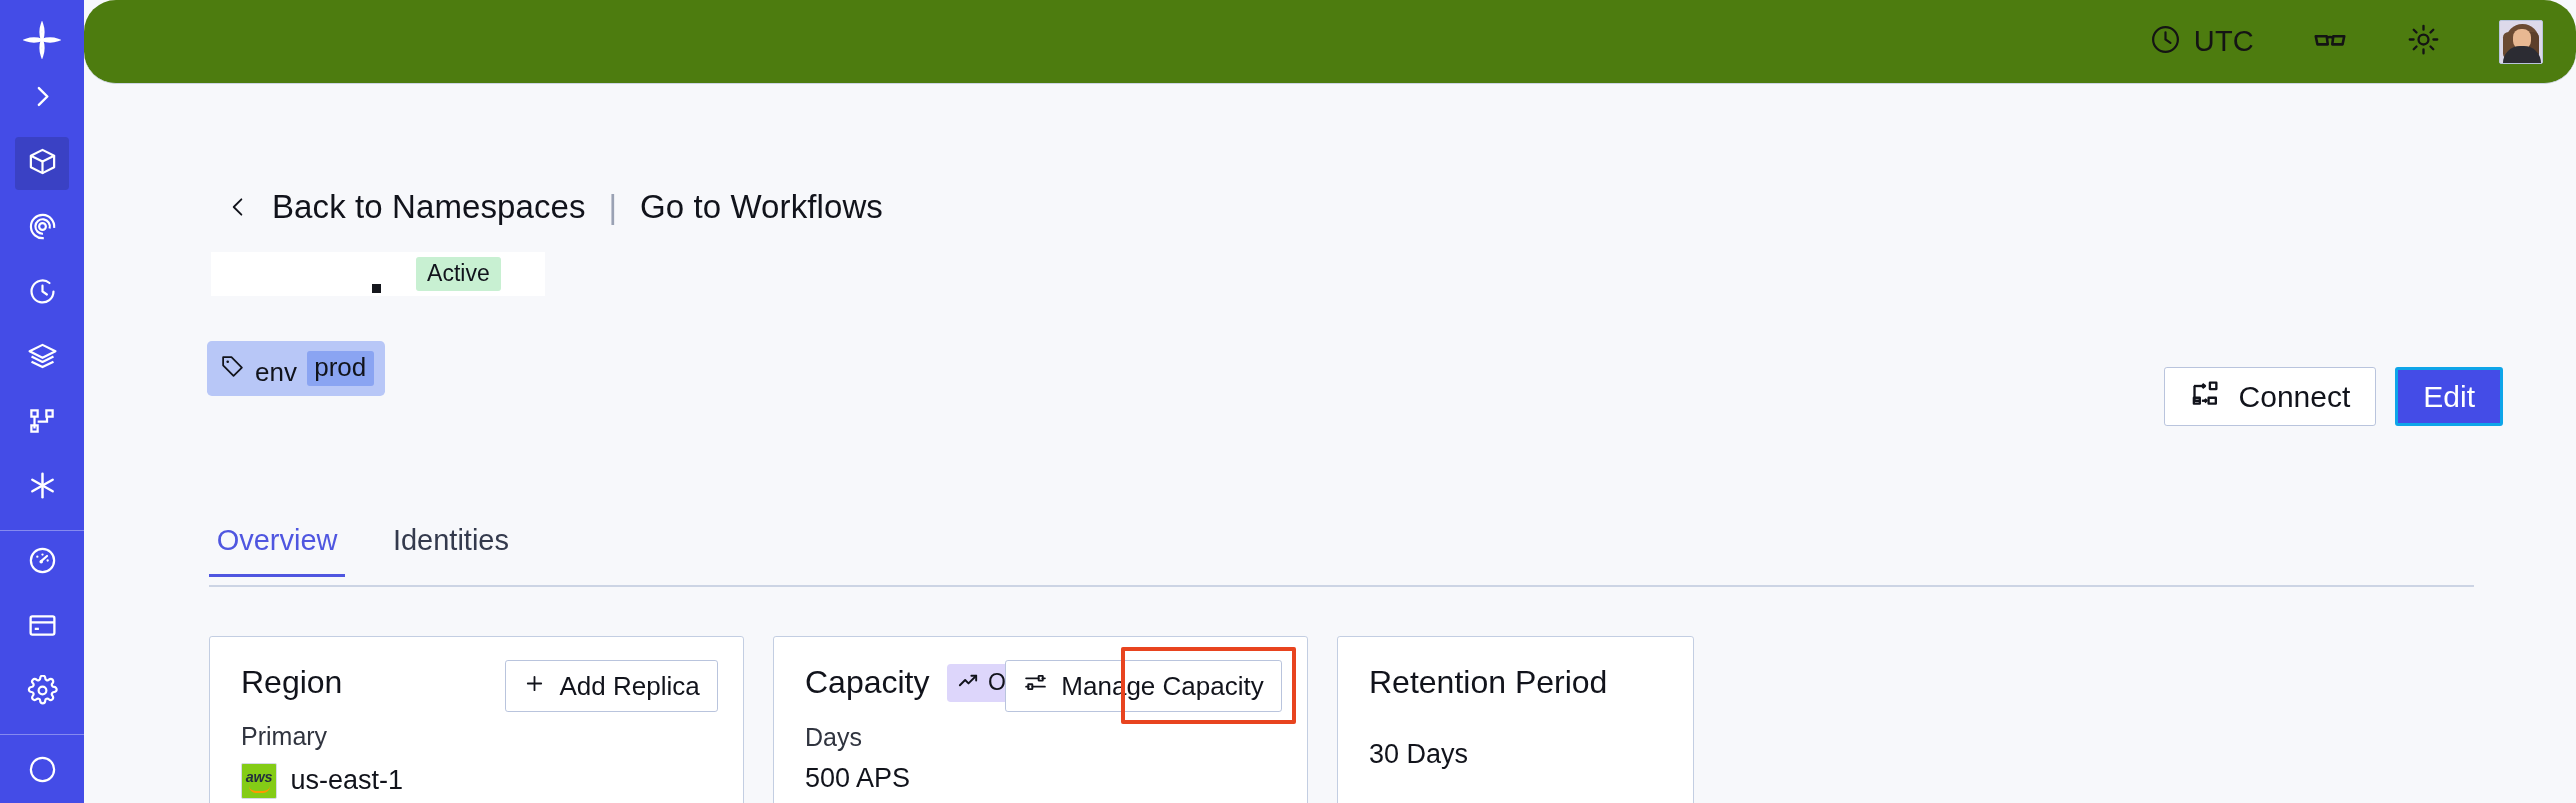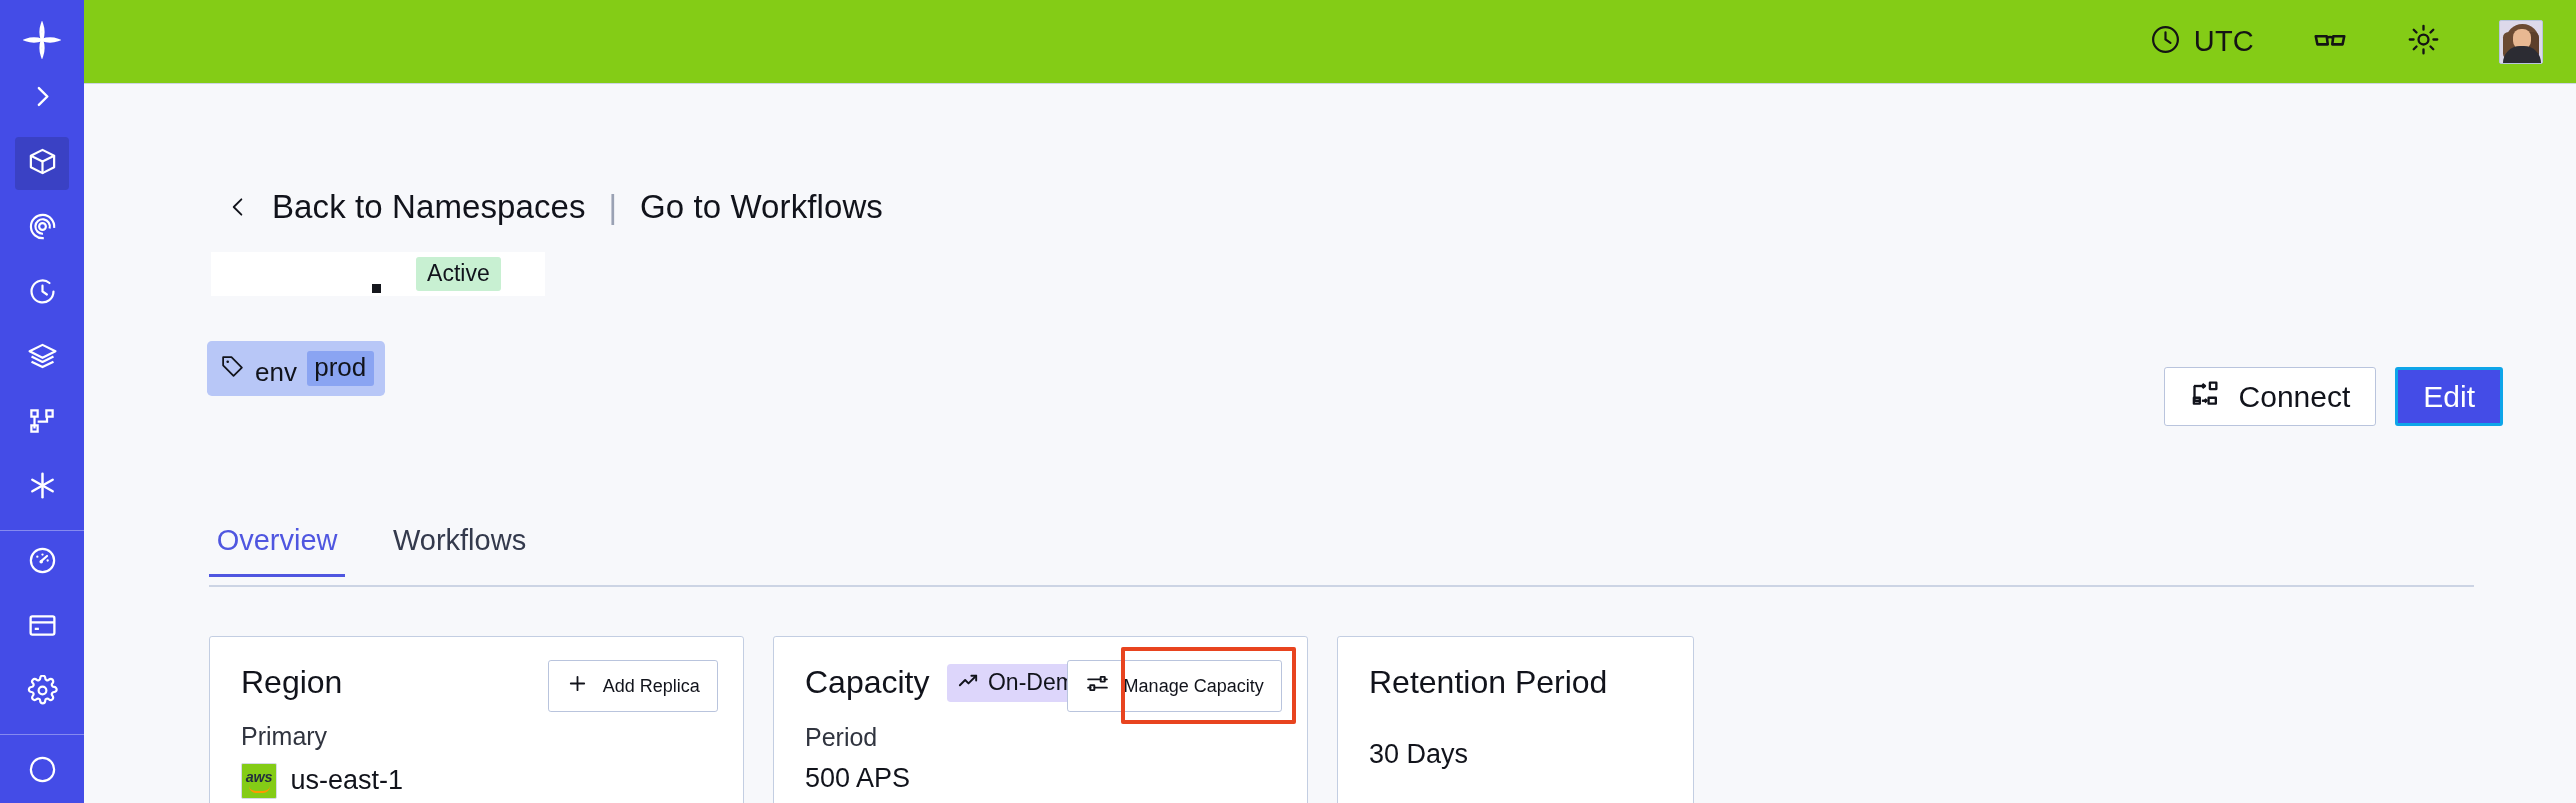--- a/index.html
+++ b/index.html
@@ -27,24 +27,25 @@
     cursor: pointer;
   }
   .side-btn.active { background: #3a41c4; }
   .side-sep { width: 84px; height: 1px; background: rgba(255,255,255,.35); margin: 9.6px 0 3.8px; }
   .side-grp-b { margin-top: 1.9px; }
 
   
   #topbar {
     position: absolute; left: 84px; top: 0;
     width: 2492px; height: 84px;
-    background: #84cc16;
+    background: #4d7c0f;
     border-bottom: 1px solid #cdd5e4;
     display: flex; align-items: center; justify-content: flex-end;
     padding-right: 33px;
+    border-radius: 32px;
   }
   .tb-item { display: flex; align-items: center; gap: 11.5px; cursor: pointer; margin-left: 58px; }
   .tb-label { font-size: 29px; color: #141414; letter-spacing: 0.2px; }
   .avatar {
     width: 44px; height: 44px; border: 1px solid #b9c4dd;
     border-radius: 1.9px; overflow: hidden;
     background: #ddd9ea; position: relative; cursor: pointer;
   }
   .av-hair { position:absolute; left:5.8px; top:3.8px; width:33px; height:29px; border-radius:16.3px 16.3px 5.8px 5.8px; background:#6b4a32; }
   .av-face { position:absolute; left:13.4px; top:8.6px; width:17.3px; height:21px; border-radius:8.6px 8.6px 9.6px 9.6px; background:#e8b892; }
@@ -132,21 +133,21 @@
     font-size: 23px; padding: 4.8px 10.5px 5.8px; line-height: 1;
   }
   .card-sub { font-size: 25px; color: #30343f; margin-top: 21px; }
   .card-val { font-size: 27px; color: #11131b; margin-top: 11.5px; display: flex; align-items: center; gap: 13.4px; }
   .card-val.ret { margin-top: 38px; }
   .card-btn {
     position: absolute; right: 25px; top: 23px;
     display: flex; align-items: center; gap: 13.4px;
     height: 52px; padding: 0 17.3px;
     background: #fff; border: 1px solid #b9c4dd; border-radius: 2.9px;
-    font-size: 18px; color: #11131b; cursor: pointer;
+    font-size: 26px; color: #11131b; cursor: pointer;
   }
   .hl-box {
     position: absolute; right: 11.5px; top: 9.6px;
     width: 175px; height: 77px;
     border: 4.8px solid #e8441f; border-radius: 1.9px;
     pointer-events: none;
   }
   .aws-logo {
     width: 36px; height: 36px; border: 1px solid #d5dae6; border-radius: 1.9px;
     background: #84cc16; display: flex; flex-direction: column;
@@ -369,21 +370,21 @@
       </span>
       <span>Connect</span>
     </div>
     <div class="btn-primary">
       <span>Edit</span>
     </div>
   </div>
 
   <div class="tabs">
     <div class="tab sel">Overview</div>
-    <div class="tab">Workflows</div>
+    <div class="tab">Identities</div>
   </div>
   <div class="tabs-rule"></div>
 
   <div class="cards">
 
     <div class="card region">
       <div class="card-head">
         <div class="card-title">Region</div>
       </div>
       <div class="card-btn">
@@ -424,21 +425,21 @@
               <path d="M18.6 8H21"></path>
               <rect x="15" y="5.6" width="4" height="4.6" rx=".4"></rect>
             <path d="M9 16h12"></path>
               <path d="M3 16h2.4"></path>
               <rect x="5" y="13.7" width="4" height="4.6" rx=".4"></rect>
           </svg>
         </span>
         <span>Manage Capacity</span>
       </div>
       <div class="hl-box"></div>
-      <div class="card-sub">Period</div>
+      <div class="card-sub">Days</div>
       <div class="card-val">500 APS</div>
     </div>
 
     <div class="card retention">
       <div class="card-head">
         <div class="card-title">Retention Period</div>
       </div>
       <div class="card-val ret">30 Days</div>
     </div>
 

